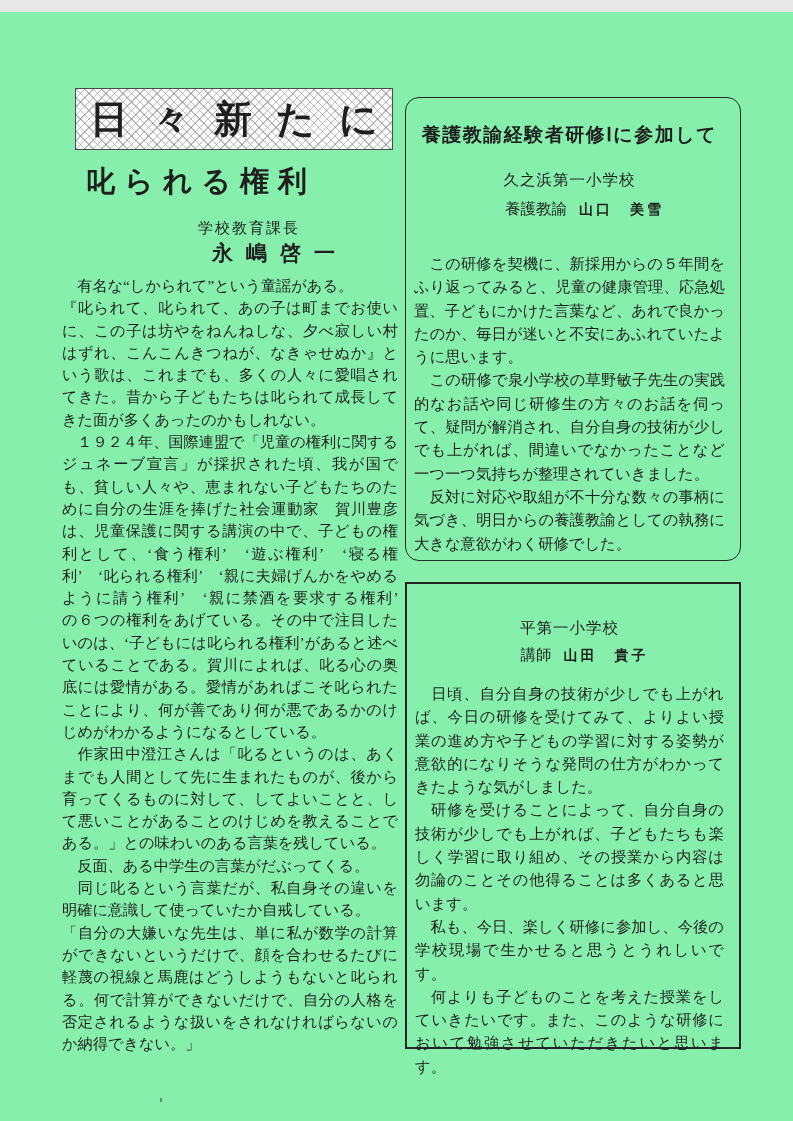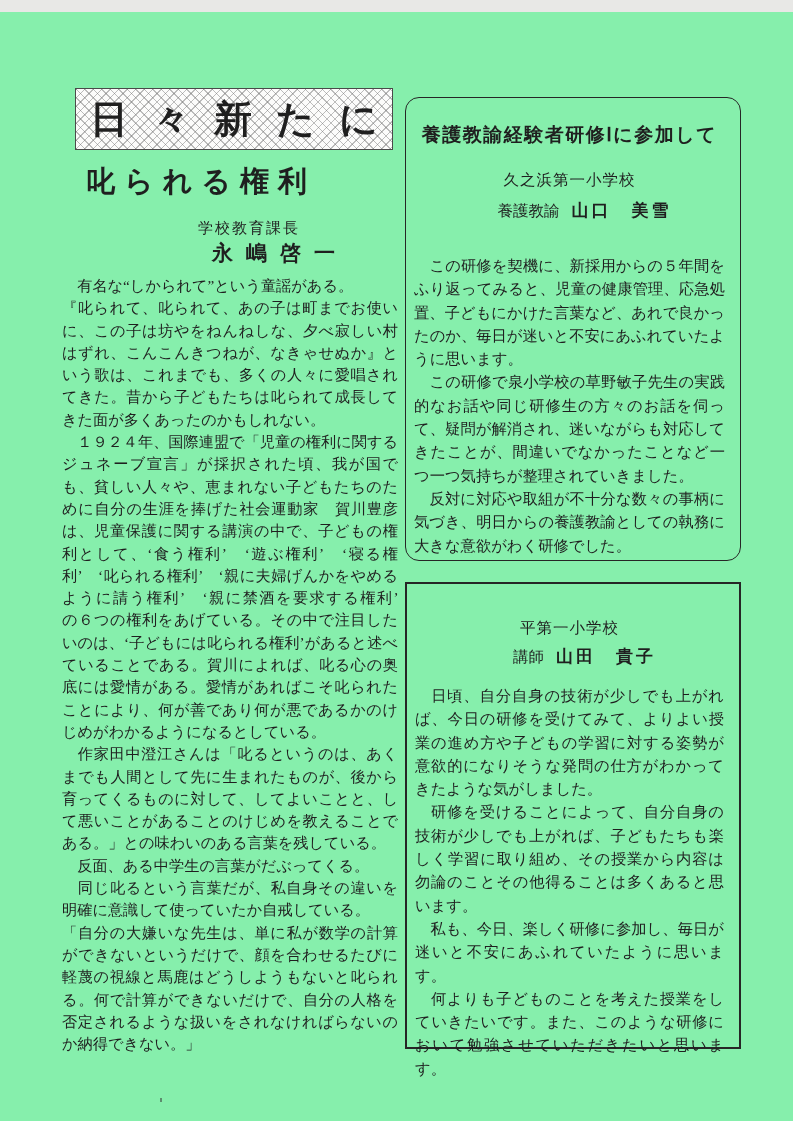--- a/index.html
+++ b/index.html
@@ -61,21 +61,21 @@
   }
   .box-1 { top:85px;  height:464px; border-radius:14px; border-width:1.5px; }
   .box-2 { top:570px; height:467px; }
 
   .box h2 {
     margin:8px 0 0 0; text-align:center;
     font-size:19px; font-weight:bold; letter-spacing:1.5px; white-space:nowrap;
   }
   .box .school { text-align:center; font-size:15.5px; letter-spacing:1px; }
   .box .who    { text-align:center; font-size:15.5px; padding-left:30px; white-space:nowrap; }
-  .box .who .name { font-size:17px; font-weight:bold; letter-spacing:3px; margin-left:12px; }
+  .box .who .name { font-size:14px; font-weight:bold; letter-spacing:3px; margin-left:12px; }
   .box .body {
     font-size:15.3px; line-height:23.3px; text-align:justify;
   }
   .box .body p { margin:0; }
 
   .box-1 .school { margin-top:22px; }
   .box-1 .who    { margin-top:8px;  }
   .box-1 .body   { margin-top:32px; }
 
   .box-2 .school { margin-top:18px; }
@@ -116,33 +116,33 @@
   </div>
 
   <section class="box box-1">
     <h2>養護教諭経験者研修Ⅰに参加して</h2>
     <div class="school">久之浜第一小学校</div>
     <div class="who">
       <span>養護教諭</span><span class="name">山口　美雪</span>
     </div>
     <div class="body">
       <p>　この研修を契機に、新採用からの５年間をふり返ってみると、児童の健康管理、応急処置、子どもにかけた言葉など、あれで良かったのか、毎日が迷いと不安にあふれていたように思います。</p>
-      <p>　この研修で泉小学校の草野敏子先生の実践的なお話や同じ研修生の方々のお話を伺って、疑問が解消され、迷いながらも対応してきたことが、間違いでなかったことなど一つ一つ気持ちが整理されていきました。</p>
+      <p>　この研修で泉小学校の草野敏子先生の実践的なお話や同じ研修生の方々のお話を伺って、疑問が解消され、自分自身の技術が少しでも上がれば、間違いでなかったことなど一つ一つ気持ちが整理されていきました。</p>
       <p>　反対に対応や取組が不十分な数々の事柄に気づき、明日からの養護教諭としての執務に大きな意欲がわく研修でした。</p>
     </div>
   </section>
 
   <section class="box box-2">
     <div class="school">平第一小学校</div>
     <div class="who">
       <span>講師</span><span class="name">山田　貴子</span>
     </div>
     <div class="body">
       <p>　日頃、自分自身の技術が少しでも上がれば、今日の研修を受けてみて、よりよい授業の進め方や子どもの学習に対する姿勢が意欲的になりそうな発問の仕方がわかってきたような気がしました。</p>
       <p>　研修を受けることによって、自分自身の技術が少しでも上がれば、子どもたちも楽しく学習に取り組め、その授業から内容は勿論のことその他得ることは多くあると思います。</p>
-      <p>　私も、今日、楽しく研修に参加し、毎日が迷いと不安にあふれていたように思います。</p>
+      <p>　私も、今日、楽しく研修に参加し、今後の学校現場で生かせると思うとうれしいです。</p>
       <p>　何よりも子どものことを考えた授業をしていきたいです。また、このような研修において勉強させていただきたいと思います。</p>
     </div>
   </section>
 
   <div class="speck"></div>
   <div class="bottom-shade"></div>
 </div>
 
 </body></html>

